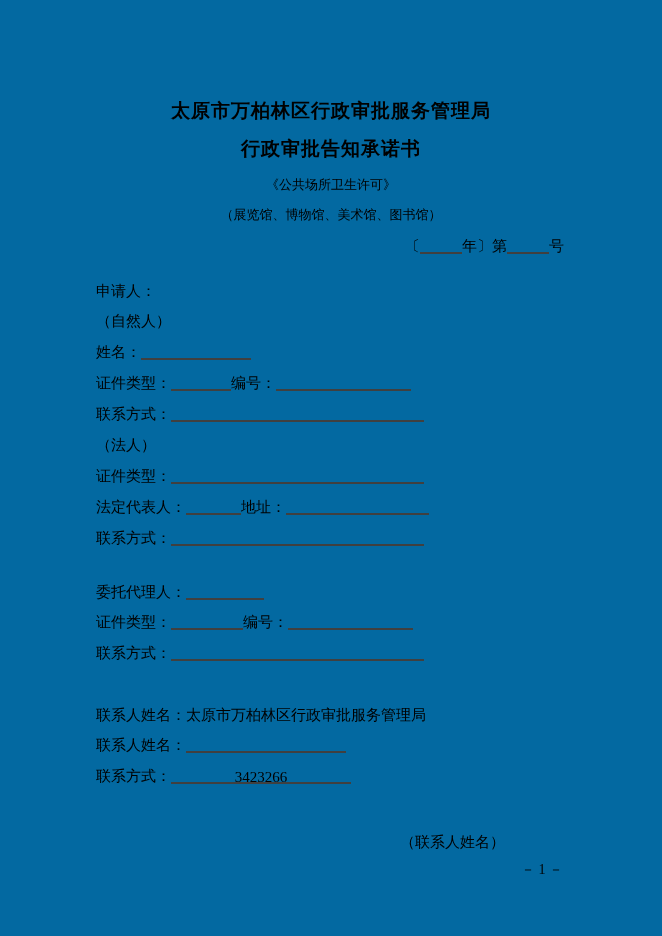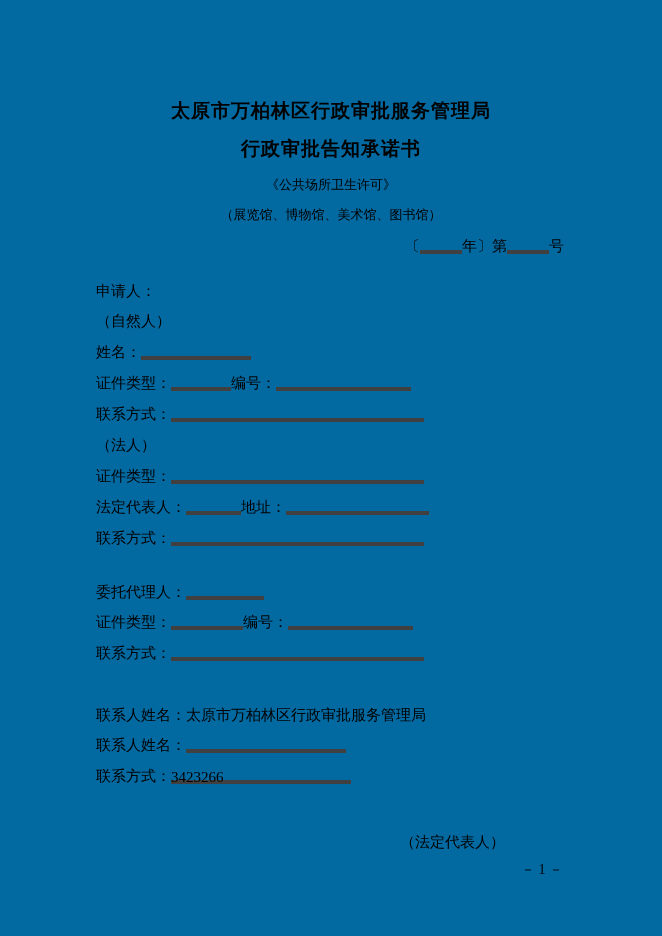--- a/index.html
+++ b/index.html
@@ -56,23 +56,24 @@
   }
 
   .bold-label {
     font-family: "Liberation Sans", "DejaVu Sans", sans-serif;
     font-weight: normal;
   }
 
   
   .u {
     display: inline-block;
-    border-bottom: 4px solid #404040;
+    border-bottom: 2px solid #404040;
     height: 17px;
     vertical-align: text-bottom;
+    text-align: center;
     font-size: 15px;
   }
   .u-42  { width: 42px; }
   .u-55  { width: 55px; }
   .u-60  { width: 60px; }
   .u-72  { width: 72px; }
   .u-78  { width: 78px; }
   .u-110 { width: 110px; }
   .u-125 { width: 125px; }
   .u-135 { width: 135px; }
@@ -143,15 +144,15 @@
     <div class="gap-md"></div>
 
     <div class="line"><span class="bold-label">联系人姓名：</span><span>太原市万柏林区行政审批服务管理局</span></div>
 
     <div class="line"><span>联系人姓名：</span><span class="u u-160"></span></div>
 
     <div class="line"><span>联系方式：</span><span class="u u-180">3423266</span></div>
 
   </div>
 
-  <div class="copies-note">（法定代表人）</div>
+  <div class="copies-note">（联系人姓名）</div>
   <div class="page-number">－ 1 －</div>
 </div>
 
 </body></html>

